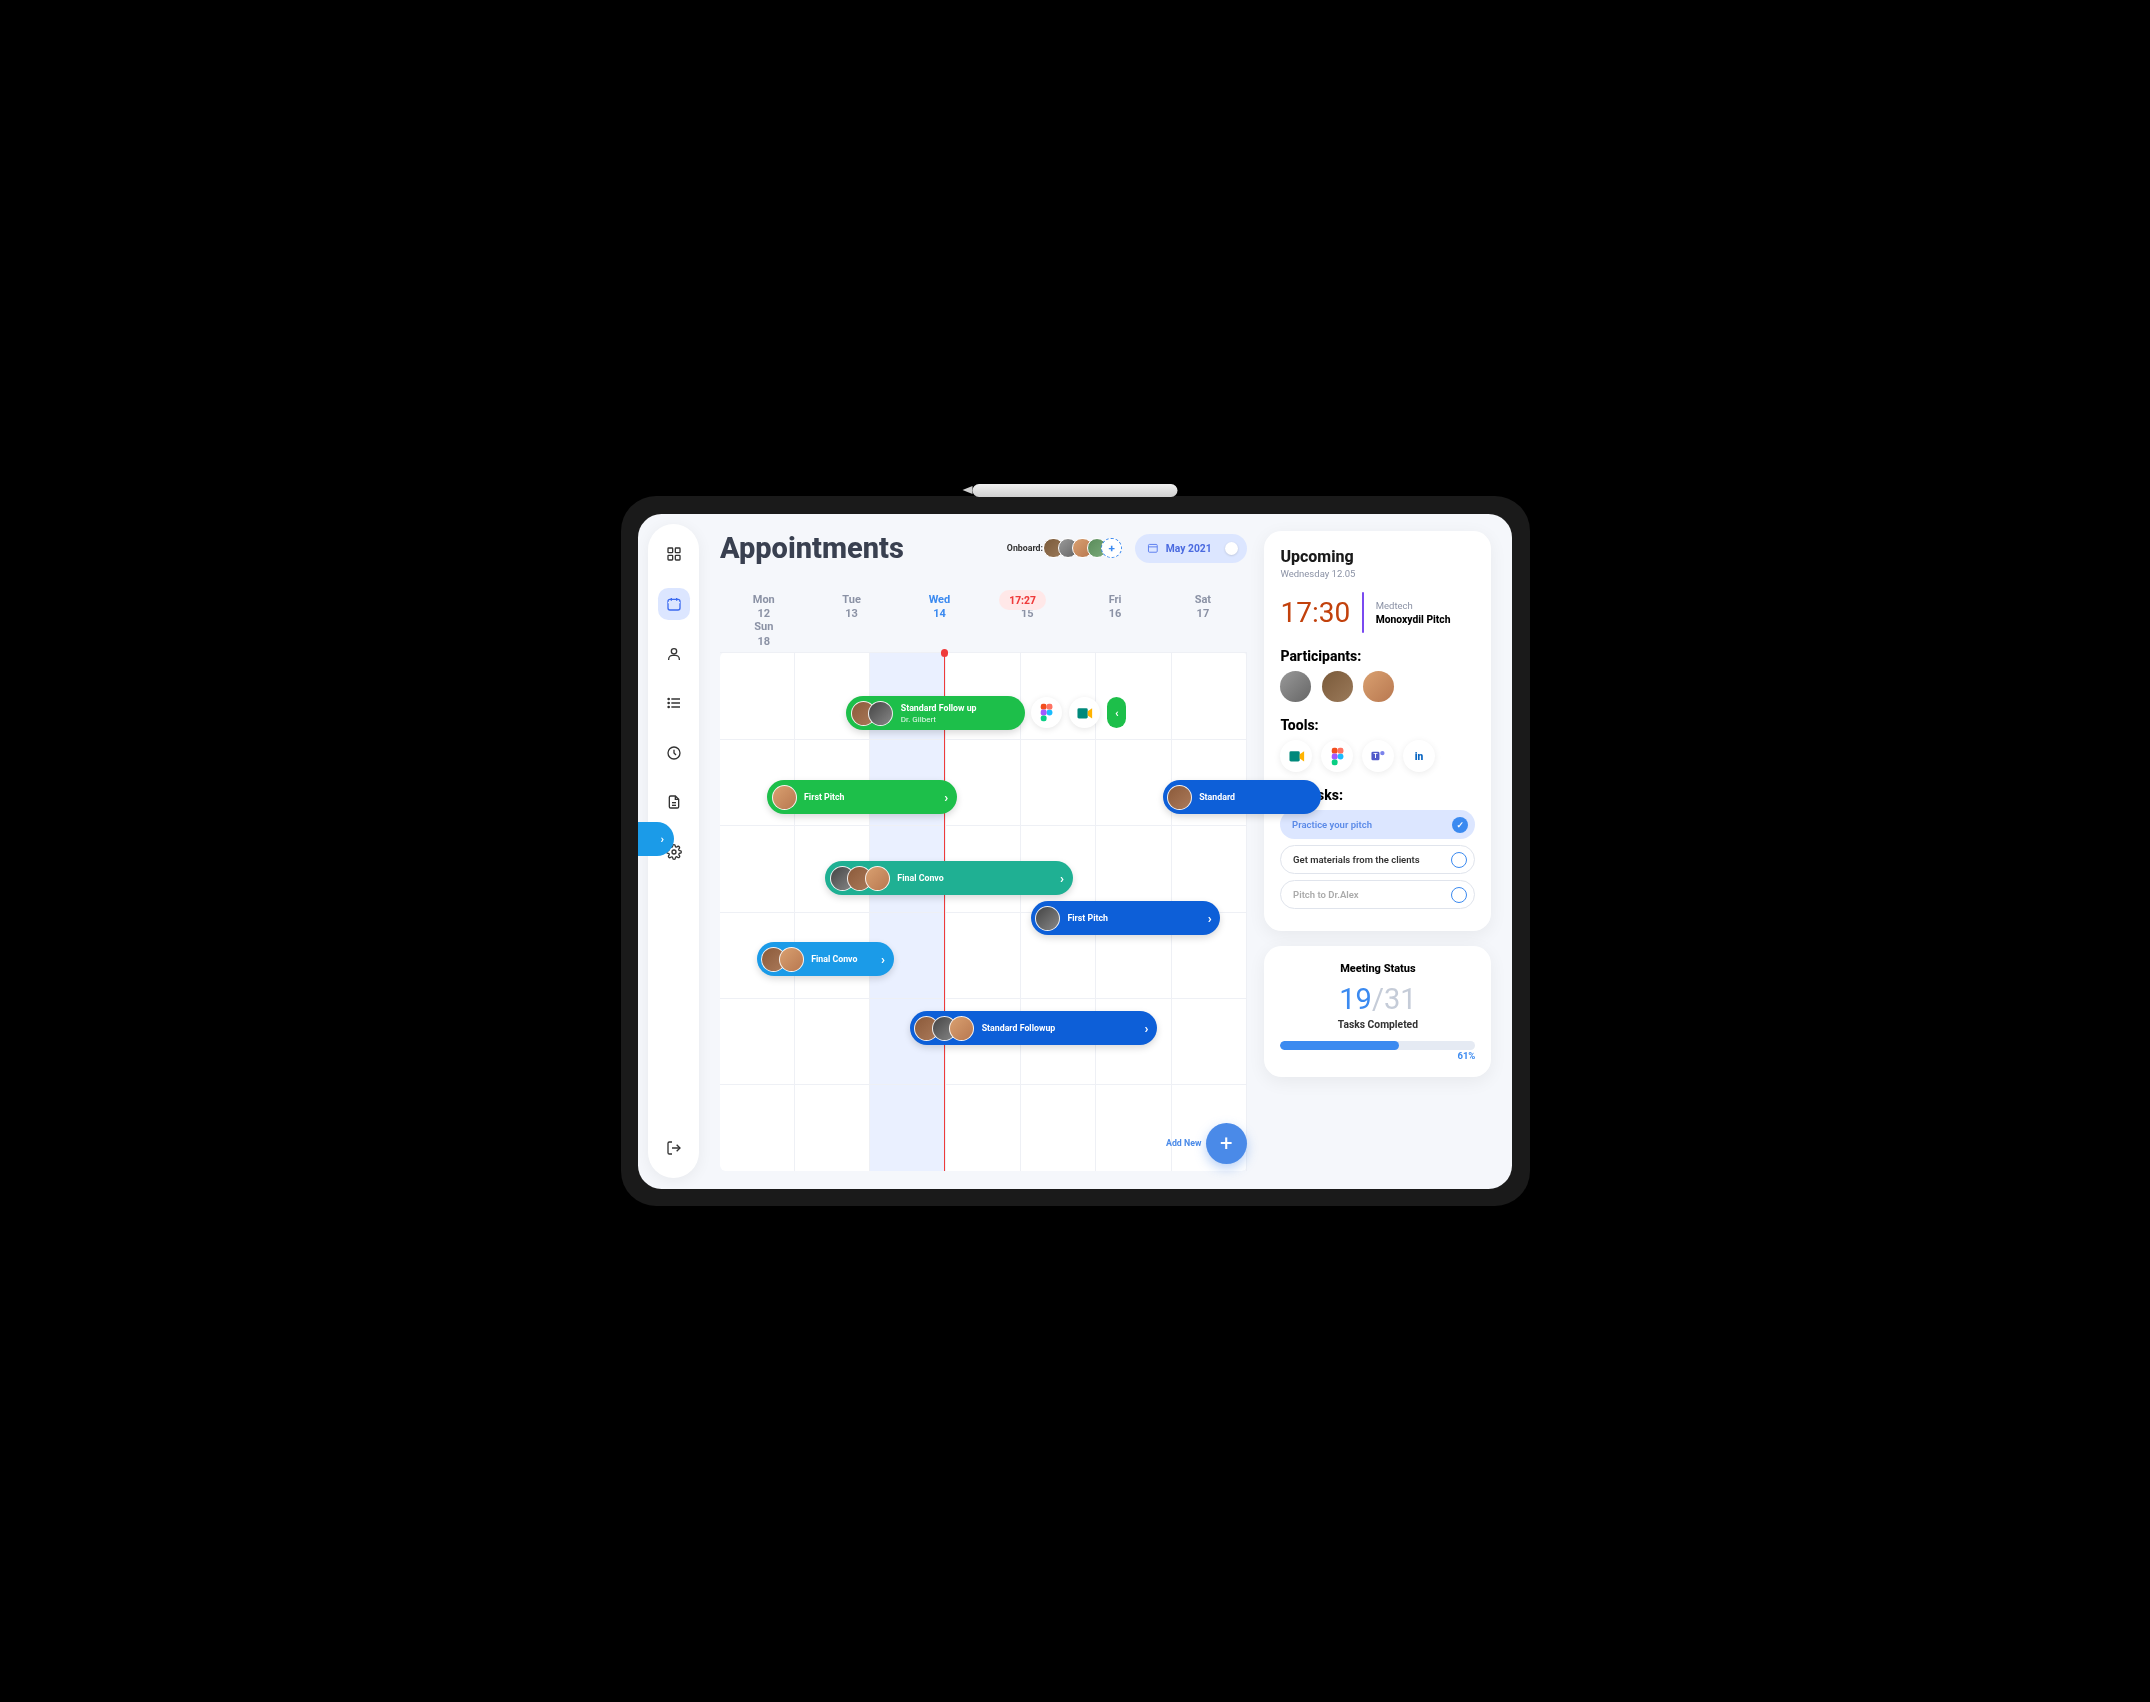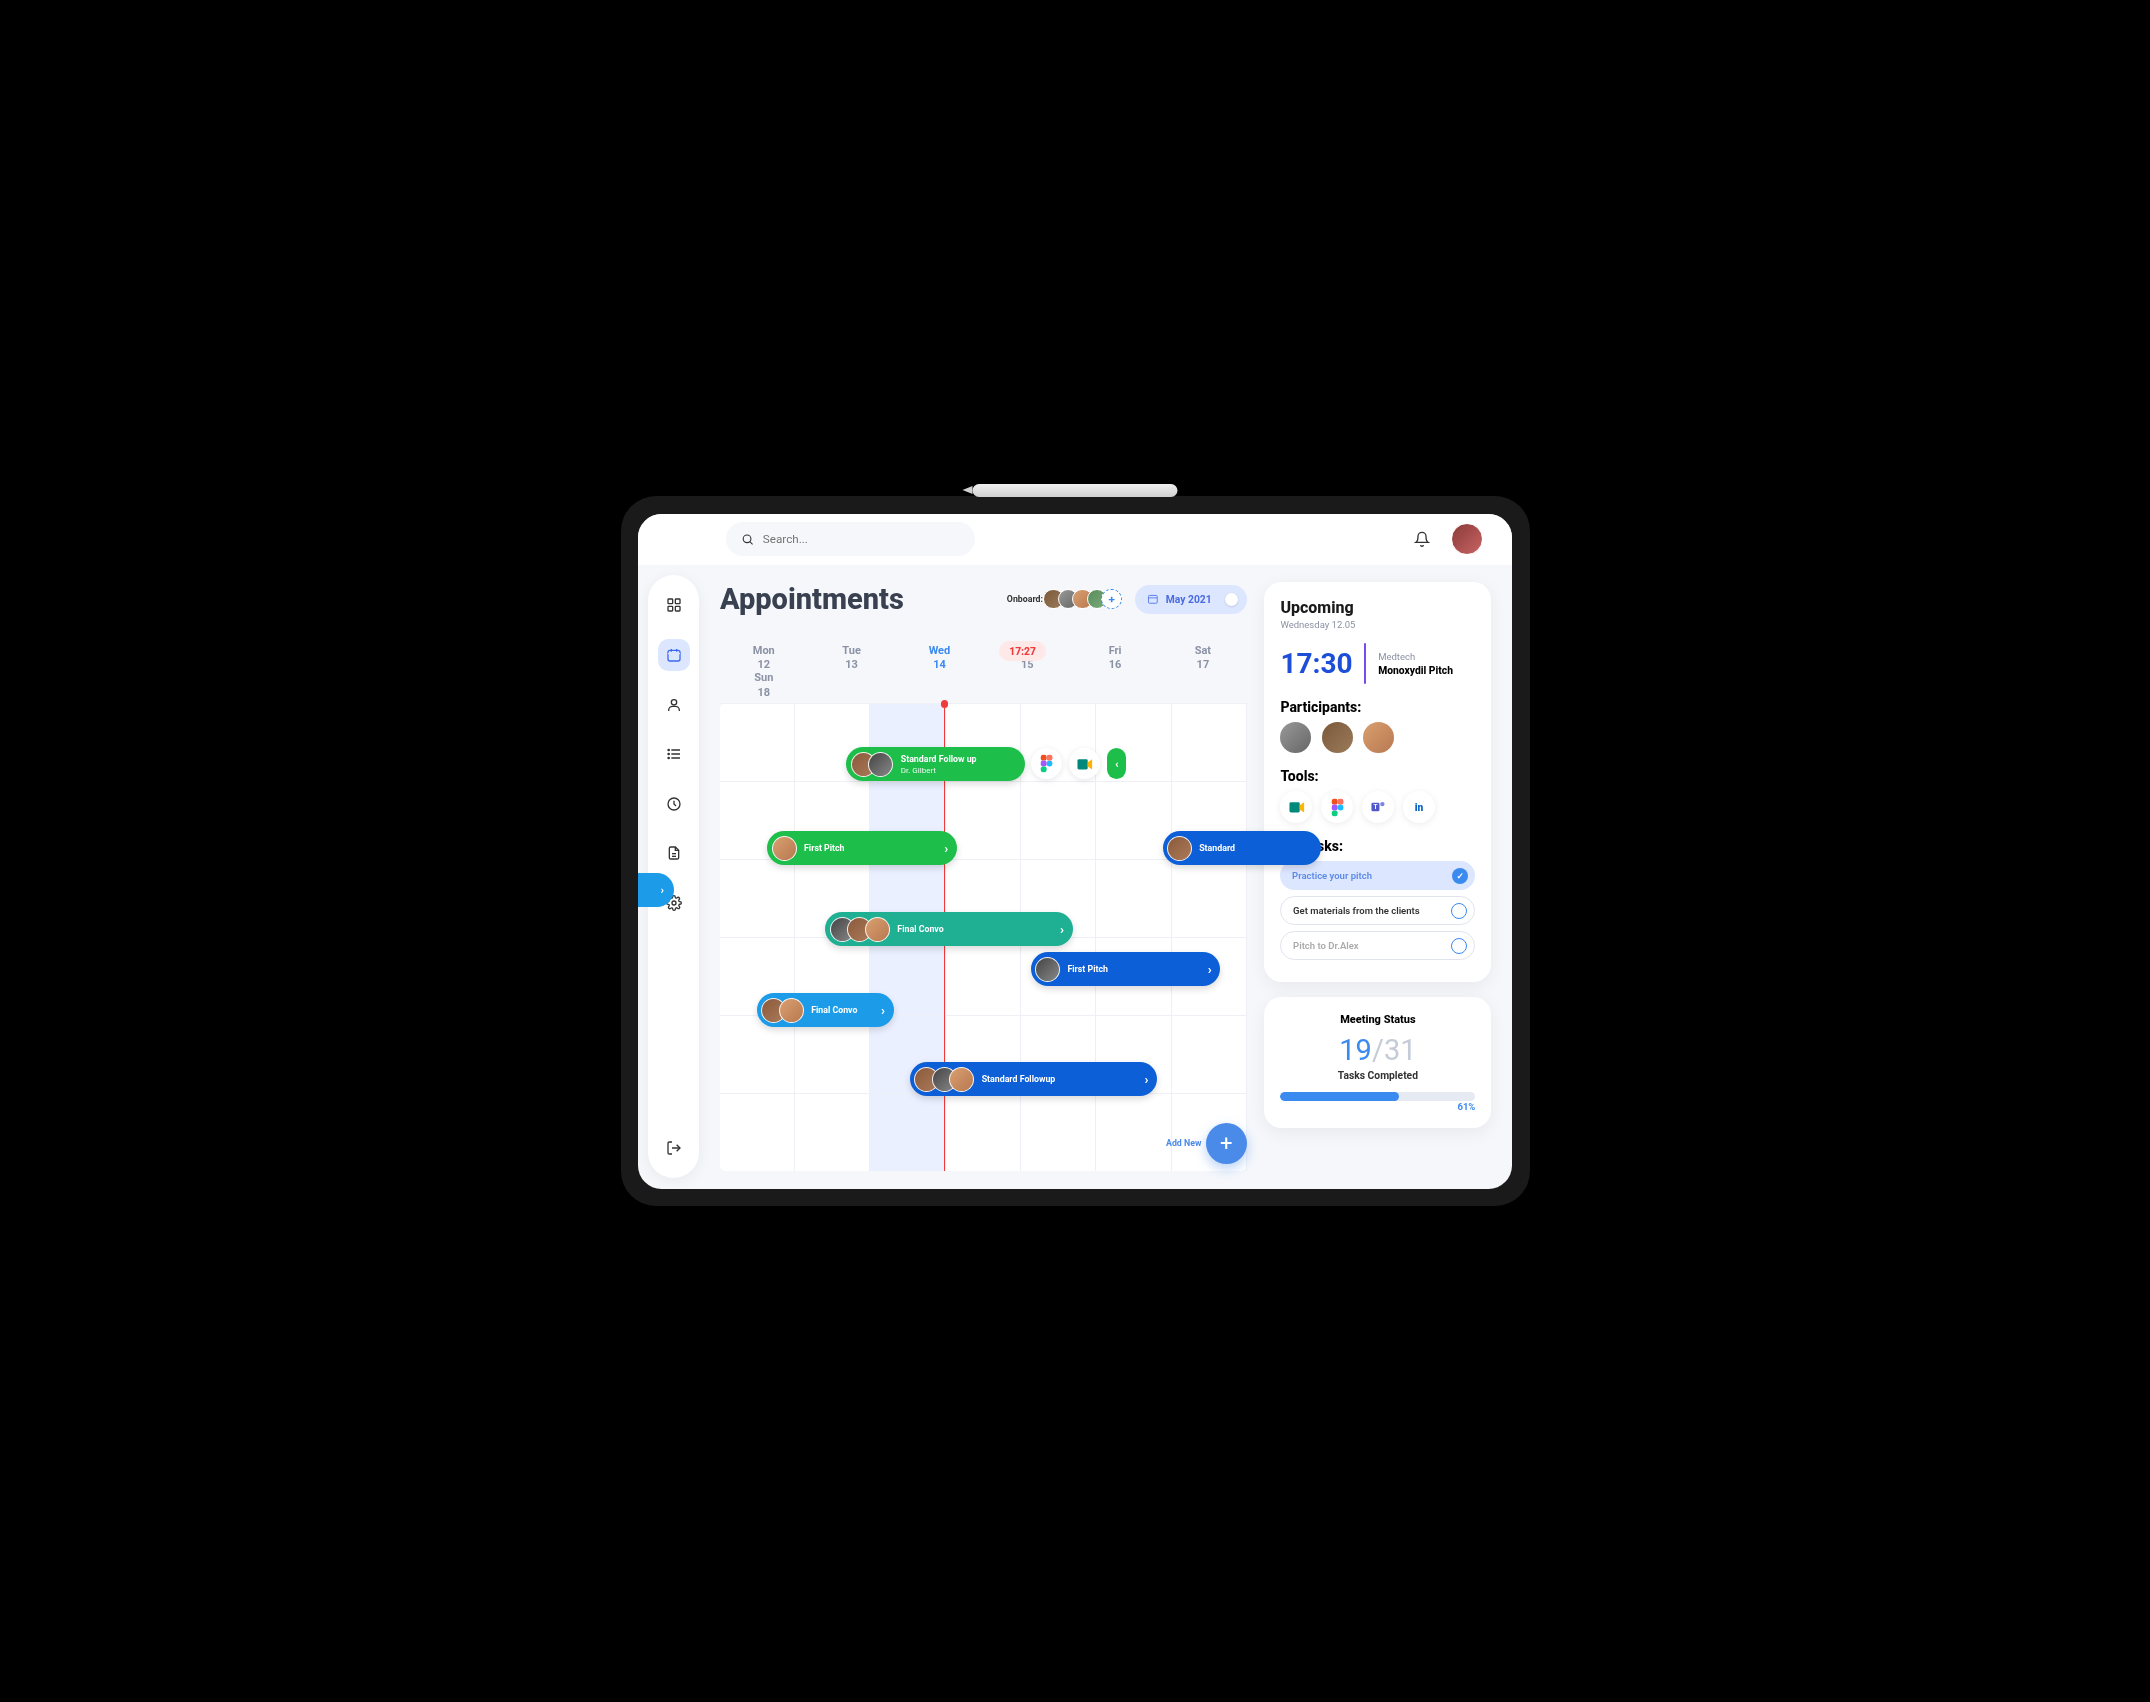--- a/index.html
+++ b/index.html
@@ -73,21 +73,21 @@
 .tool-pill{width:31px;height:31px;border-radius:50%;background:#fff;display:flex;align-items:center;justify-content:center;box-shadow:0 1.5px 5.9px rgba(0,0,0,.1)}
 .expand-pill{width:19px;height:31px;border-radius:10.3px;background:#1dbf4a;color:#fff;display:flex;align-items:center;justify-content:center;font-weight:700}
 .fab-wrap{position:absolute;right:0;bottom:7.3px;z-index:10;display:flex;flex-direction:row;align-items:center;gap:4.4px}
 .fab-label{font-size:8.8px;font-weight:700;color:#4a8ae8}
 .fab{width:41px;height:41px;border-radius:50%;background:#4a8ae8;color:#fff;display:flex;align-items:center;justify-content:center;font-size:22px;box-shadow:0 4.4px 11.7px rgba(74,138,232,.4)}
 .side-panel{width:227px;display:flex;flex-direction:column;gap:14.7px}
 .card{background:#fff;border-radius:17.6px;padding:16px;box-shadow:0 4.4px 17.6px rgba(0,0,0,.06)}
 .upc-title{font-size:16px;font-weight:800;color:#1a1a1a}
 .upc-date{font-size:9.5px;color:#8b92a5;margin-top:2.2px}
 .upc-row{display:flex;align-items:center;margin-top:13.2px;gap:11.7px}
-.upc-time{font-size:28px;font-weight:700;color:#1d4ed8}
+.upc-time{font-size:28px;font-weight:400;color:#c2410c}
 .upc-div{width:2.2px;height:41px;background:#7a4af0;border-radius:1.5px}
 .upc-cat{font-size:9.5px;color:#8b92a5}
 .upc-name{font-size:10.3px;font-weight:800;color:#000;margin-top:1.5px}
 .section-label{font-size:14px;font-weight:800;color:#000;margin-top:14.7px;margin-bottom:7.3px}
 .parts{display:flex;gap:10.3px}
 .parts .av{width:31px;height:31px;border-radius:50%}
 .tools{display:flex;gap:8.8px}
 .tool{width:32px;height:32px;border-radius:50%;background:#fff;box-shadow:0 1.5px 7.3px rgba(0,0,0,.08);display:flex;align-items:center;justify-content:center}
 .subtask{height:29px;border-radius:14.7px;display:flex;align-items:center;padding:0 7.3px 0 11.7px;margin-bottom:5.9px;font-size:9.5px;font-weight:600}
 .st1{background:#dce6ff;color:#5b8ae8}
@@ -108,38 +108,20 @@
 .figma-ico{width:13.2px;height:19px}
 .figma-ico rect{rx:3}
 .edge-pill{position:absolute;left:-14.7px;top:308px;width:51px;height:34px;background:#1b9be8;border-radius:17.6px;z-index:2;display:flex;align-items:center;justify-content:flex-end;padding-right:10.3px;color:#fff;font-weight:700}
 </style>
 </head>
 <body>
 
 <div class="device">
 <div class="stylus"></div>
 <div class="screen">
-<div class="topbar">
-  <div class="search">
-    <svg viewBox="0 0 24 24">
-            <circle cx="11" cy="11" r="7"></circle>
-            <line x1="21" y1="21" x2="16" y2="16"></line>
-          </svg>
-    <input placeholder="Search..." style="">
-  </div>
-  <div class="topbar-right">
-    <div class="bell-btn">
-      <svg viewBox="0 0 24 24">
-              <path d="M18 8a6 6 0 0 0-12 0c0 7-3 9-3 9h18s-3-2-3-9"></path>
-              <path d="M14 21a2 2 0 0 1-4 0"></path>
-            </svg>
-    </div>
-    <div class="avatar"></div>
-  </div>
-</div>
 <div class="body">
   <div class="sidebar">
     <div class="nav-item">
             <svg viewBox="0 0 24 24">
               <rect x="3" y="3" width="7" height="7" rx="1"></rect>
               <rect x="14" y="3" width="7" height="7" rx="1"></rect>
               <rect x="3" y="14" width="7" height="7" rx="1"></rect>
               <rect x="14" y="14" width="7" height="7" rx="1"></rect>
             </svg>
           </div>

